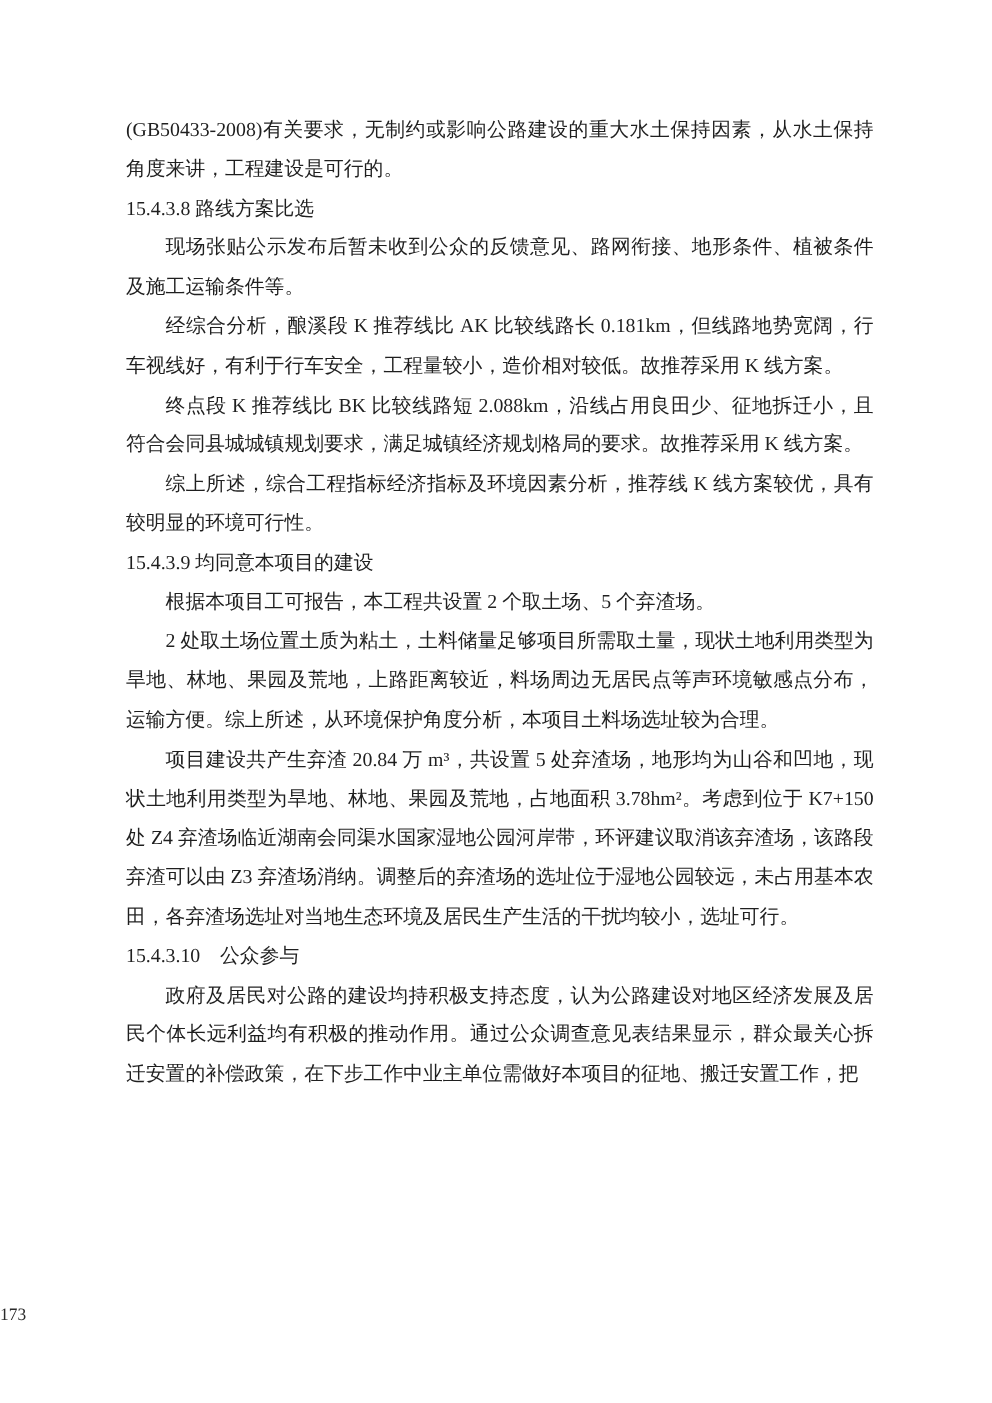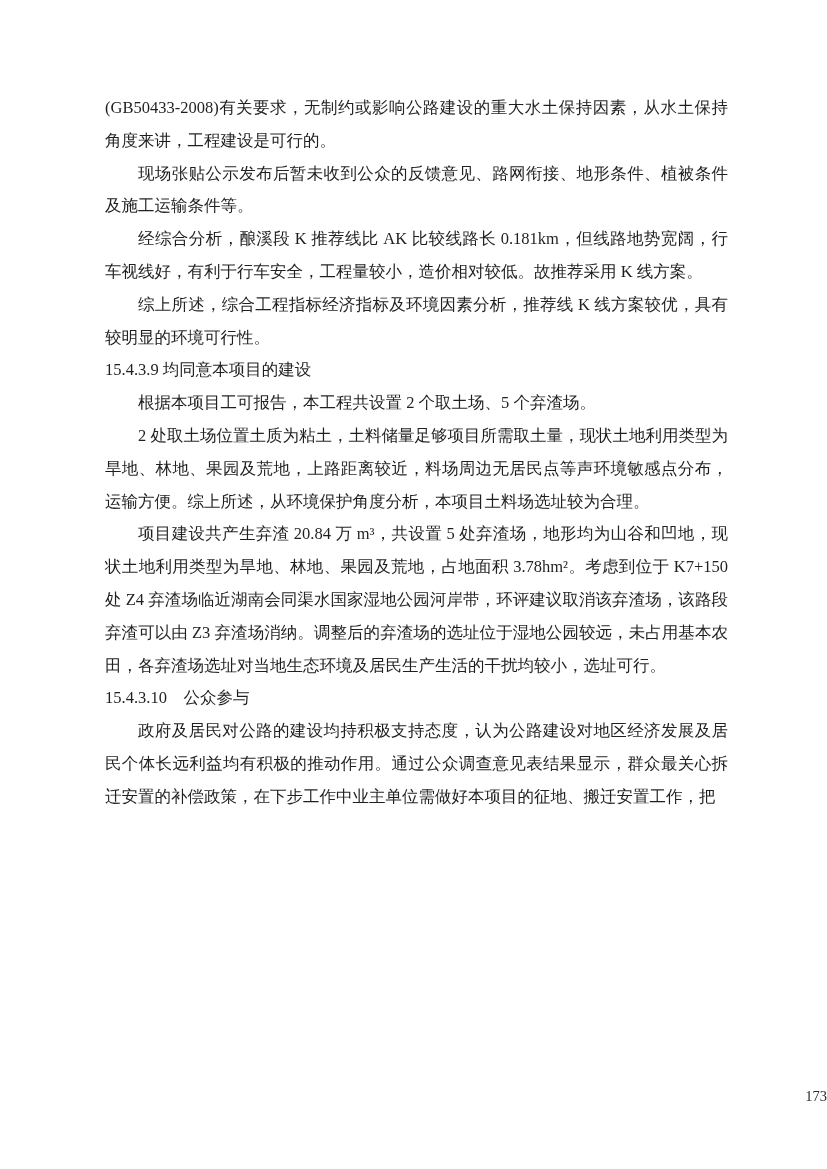--- a/index.html
+++ b/index.html
@@ -40,34 +40,36 @@
     font-weight: normal;
     font-size: 16.5px;
     line-height: 32.8px;
     text-align: left;
   }
   .footer {
     position: absolute;
     top: 1086px;
     left: 0;
     width: 827px;
-    text-align: right;
+    text-align: left;
     font-size: 14.5px;
     line-height: 20px;
     color: #2a2a2a;
   }
 </style>
 </head>
 <body>
 
 <div class="page">
   <div class="content">
     <p class="para">(GB50433-2008)有关要求，无制约或影响公路建设的重大水土保持因素，从水土保持角度来讲，工程建设是可行的。</p>
+    <h3 class="heading">15.4.3.8 路线方案比选</h3>
     <p class="para indent">现场张贴公示发布后暂未收到公众的反馈意见、路网衔接、地形条件、植被条件及施工运输条件等。</p>
     <p class="para indent">经综合分析，酿溪段 K 推荐线比 AK 比较线路长 0.181km，但线路地势宽阔，行车视线好，有利于行车安全，工程量较小，造价相对较低。故推荐采用 K 线方案。</p>
+    <p class="para indent">终点段 K 推荐线比 BK 比较线路短 2.088km，沿线占用良田少、征地拆迁小，且符合会同县城城镇规划要求，满足城镇经济规划格局的要求。故推荐采用 K 线方案。</p>
     <p class="para indent">综上所述，综合工程指标经济指标及环境因素分析，推荐线 K 线方案较优，具有较明显的环境可行性。</p>
     <h3 class="heading">15.4.3.9 均同意本项目的建设</h3>
     <p class="para indent">根据本项目工可报告，本工程共设置 2 个取土场、5 个弃渣场。</p>
     <p class="para indent">2 处取土场位置土质为粘土，土料储量足够项目所需取土量，现状土地利用类型为旱地、林地、果园及荒地，上路距离较近，料场周边无居民点等声环境敏感点分布，运输方便。综上所述，从环境保护角度分析，本项目土料场选址较为合理。</p>
     <p class="para indent">项目建设共产生弃渣 20.84 万 m³，共设置 5 处弃渣场，地形均为山谷和凹地，现状土地利用类型为旱地、林地、果园及荒地，占地面积 3.78hm²。考虑到位于 K7+150 处 Z4 弃渣场临近湖南会同渠水国家湿地公园河岸带，环评建议取消该弃渣场，该路段弃渣可以由 Z3 弃渣场消纳。调整后的弃渣场的选址位于湿地公园较远，未占用基本农田，各弃渣场选址对当地生态环境及居民生产生活的干扰均较小，选址可行。</p>
     <h3 class="heading">15.4.3.10　公众参与</h3>
     <p class="para indent">政府及居民对公路的建设均持积极支持态度，认为公路建设对地区经济发展及居民个体长远利益均有积极的推动作用。通过公众调查意见表结果显示，群众最关心拆迁安置的补偿政策，在下步工作中业主单位需做好本项目的征地、搬迁安置工作，把</p>
   </div>
   <div class="footer">173</div>
 </div>

